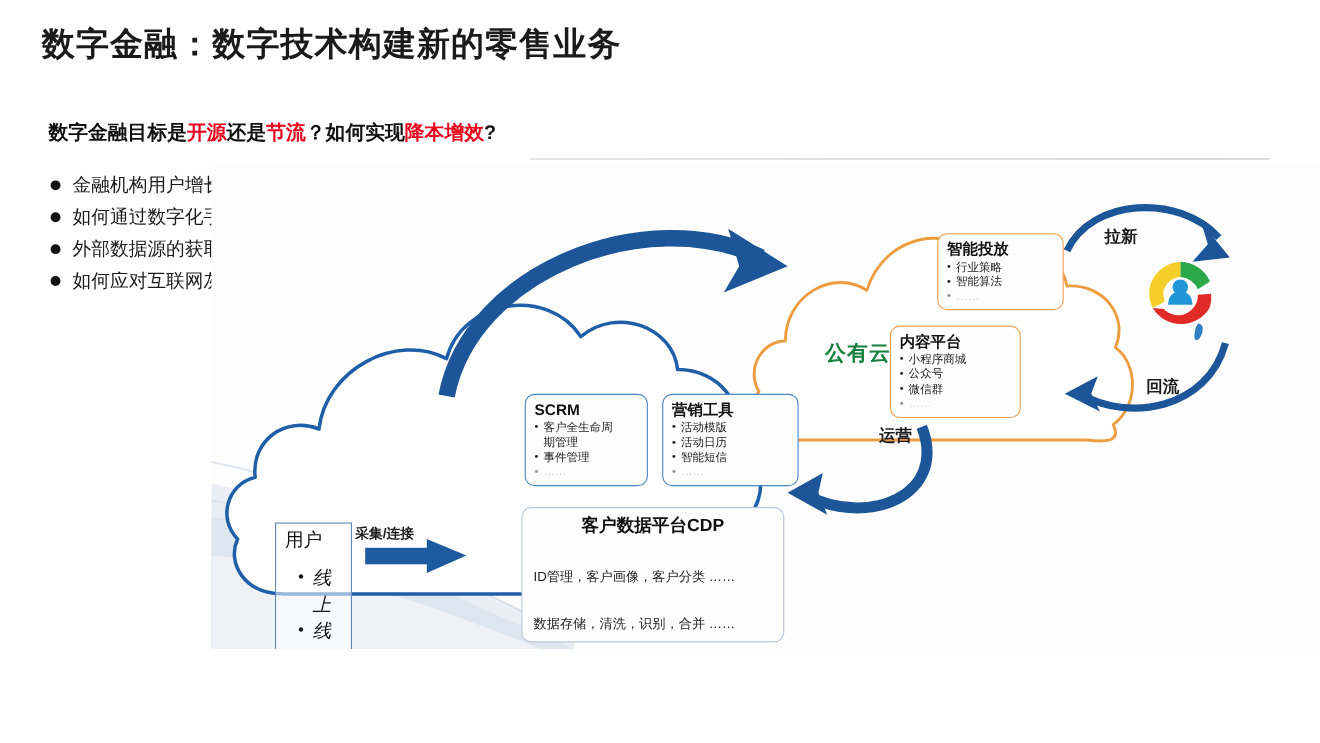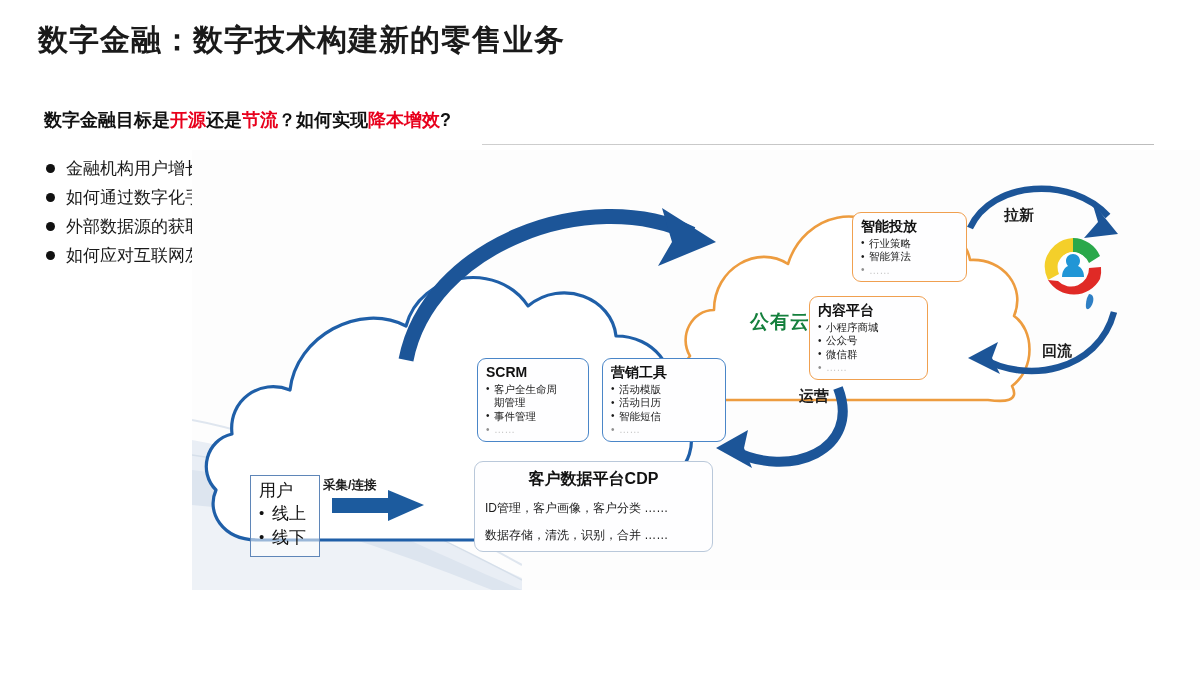--- a/index.html
+++ b/index.html
@@ -81,34 +81,34 @@
     content:"•";position:absolute;left:0;top:-0.5px;font-size:10px;color:#1a1a1a;
   }
   .ilist li.faded{color:#c8c8c8;}
   .ilist li.faded:before{color:#8f8f8f;}
 
   #box-scrm{left:285px;top:208px;width:112px;}
   #box-scrm .ilist li{white-space:normal;}
   #box-tools{left:410px;top:208px;width:124px;}
   #box-cdp{left:282px;top:311px;width:239px;padding:7px 10px 8px 10px;}
   .cdp-line{
-    font-size:12px;color:#1c1c1c;line-height:16px;margin-top:11px;
+    font-size:12px;color:#1c1c1c;line-height:16px;margin-top:27px;
     white-space:nowrap;
   }
   #box-ad{left:660px;top:62px;width:115px;}
   #box-content{left:617px;top:146px;width:119px;}
 
   
   #user-box{
     position:absolute;left:58px;top:325px;width:70px;
     border:1.3px solid #5f86b8;background:rgba(255,255,255,0.55);
     padding:4px 7px 6px 8px;box-sizing:border-box;
   }
   #user-box .u-title{font-size:17px;font-weight:400;color:#111;line-height:22px;}
-  #user-box ul{list-style:none;margin:0;padding:0;}
+  #user-box ul{list-style:none;margin:12px;padding:0;font-style:italic;}
   #user-box ul li{
     font-size:17px;color:#111;line-height:24px;position:relative;padding-left:13px;
   }
   #user-box ul li:before{content:"•";position:absolute;left:0;top:-1px;font-size:15px;}
 
   
   .flow-label{
     position:absolute;font-size:13px;font-weight:700;color:#1c1c1c;
     white-space:nowrap;
   }

